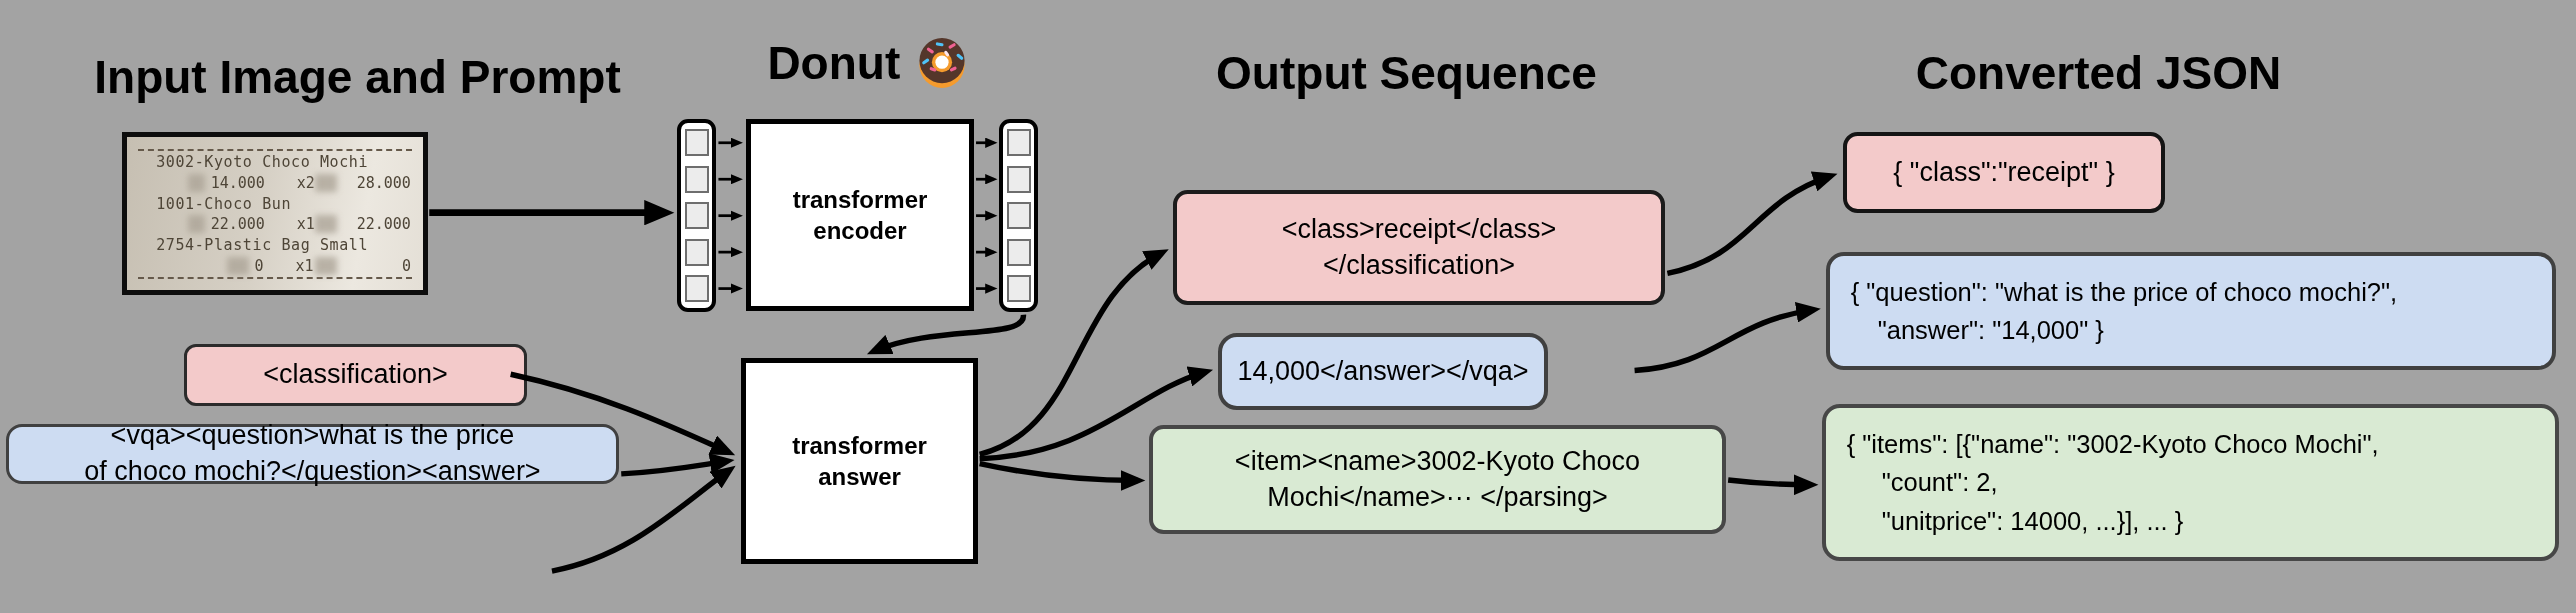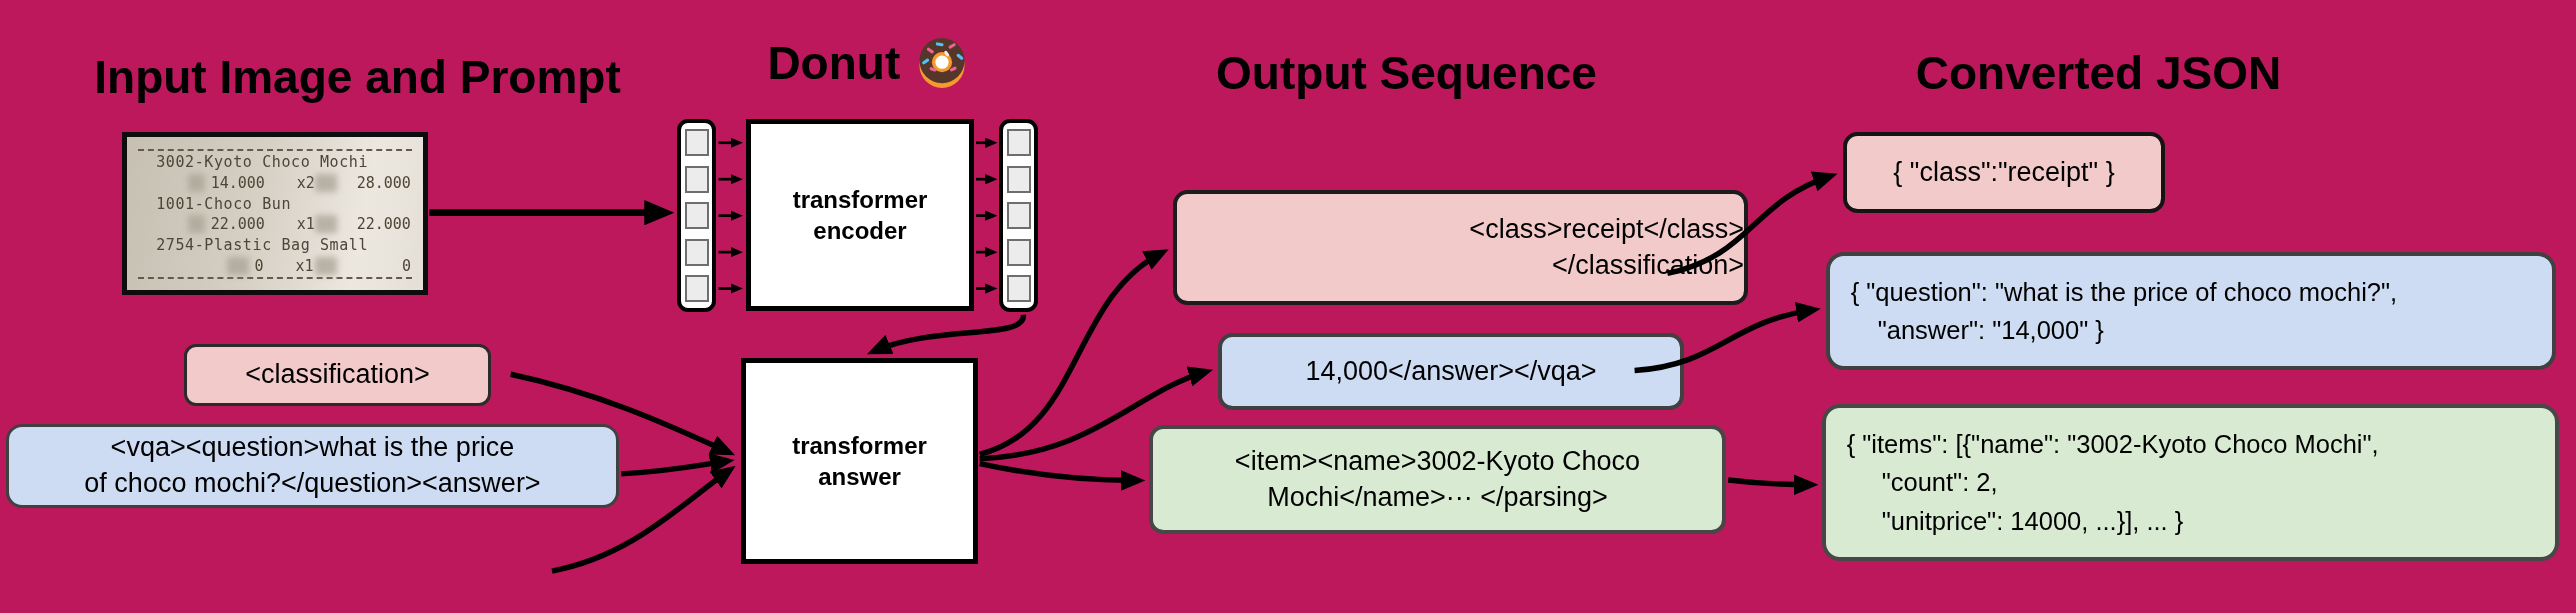--- a/index.html
+++ b/index.html
@@ -1,21 +1,21 @@
 <!DOCTYPE html>
 <html style="font-size:9.7px"><head>
 <meta charset="utf-8">
 <style>
   html,body{margin:0;padding:0;background:#ffffff;}
   #canvas{
     position:relative;
     width:2576px;height:613px;
     overflow:hidden;
     font-family:"Liberation Sans", sans-serif;
-    background:#be185d;
+    background:#a3a3a3;
   }
   .title{
     position:absolute;
     font-size:46px;font-weight:bold;color:#000;
     text-align:center;white-space:nowrap;
     letter-spacing:0px;
   }
   .model-title{display:flex;align-items:center;justify-content:center;gap:13.4px;}
   
   .lbox{
@@ -165,36 +165,36 @@
     <div class="patch"></div>
     <div class="patch"></div>
     <div class="patch"></div>
   </div>
 
   <div class="tbox" style="left:741px;top:358px;width:237px;height:206px;">
     <div>transformer</div>
     <div>answer</div>
   </div>
 
-  <div class="lbox pink" style="left:184px;top:344px;width:307px;height:62px;border-radius:12px;border-width:3.6px;">
+  <div class="lbox pink" style="left:184px;top:344px;width:343px;height:62px;border-radius:12px;border-width:3.6px;">
     <div>&lt;classification&gt;</div>
   </div>
 
-  <div class="lbox blue" style="left:6px;top:424px;width:613px;height:84px;border-radius:16px;border-width:3.6px;">
+  <div class="lbox blue" style="left:6px;top:424px;width:613px;height:60px;border-radius:16px;border-width:3.6px;">
     <div>&lt;vqa&gt;&lt;question&gt;what is the price</div>
     <div>of choco mochi?&lt;/question&gt;&lt;answer&gt;</div>
   </div>
 
 
-  <div class="lbox pink" style="left:1173px;top:190px;width:575px;height:115px;border-width:4.9px;border-color:#1c1c1c;align-items:flex-end;">
+  <div class="lbox pink" style="left:1173px;top:190px;width:492px;height:115px;border-width:4.9px;border-color:#1c1c1c;">
     <div>&lt;class&gt;receipt&lt;/class&gt;</div>
     <div>&lt;/classification&gt;</div>
   </div>
 
-  <div class="lbox blue" style="left:1218px;top:333px;width:466px;height:77px;">
+  <div class="lbox blue" style="left:1218px;top:333px;width:330px;height:77px;border-radius:19px;">
     <div>14,000&lt;/answer&gt;&lt;/vqa&gt;</div>
   </div>
 
   <div class="lbox green" style="left:1149px;top:425px;width:577px;height:109px;">
     <div>&lt;item&gt;&lt;name&gt;3002-Kyoto Choco</div>
     <div>Mochi&lt;/name&gt;··· &lt;/parsing&gt;</div>
   </div>
 
   <div class="lbox pink" style="left:1843px;top:132px;width:322px;height:81px;border-width:4.9px;border-color:#141414;">
     <div>{ "class":"receipt" }</div>

